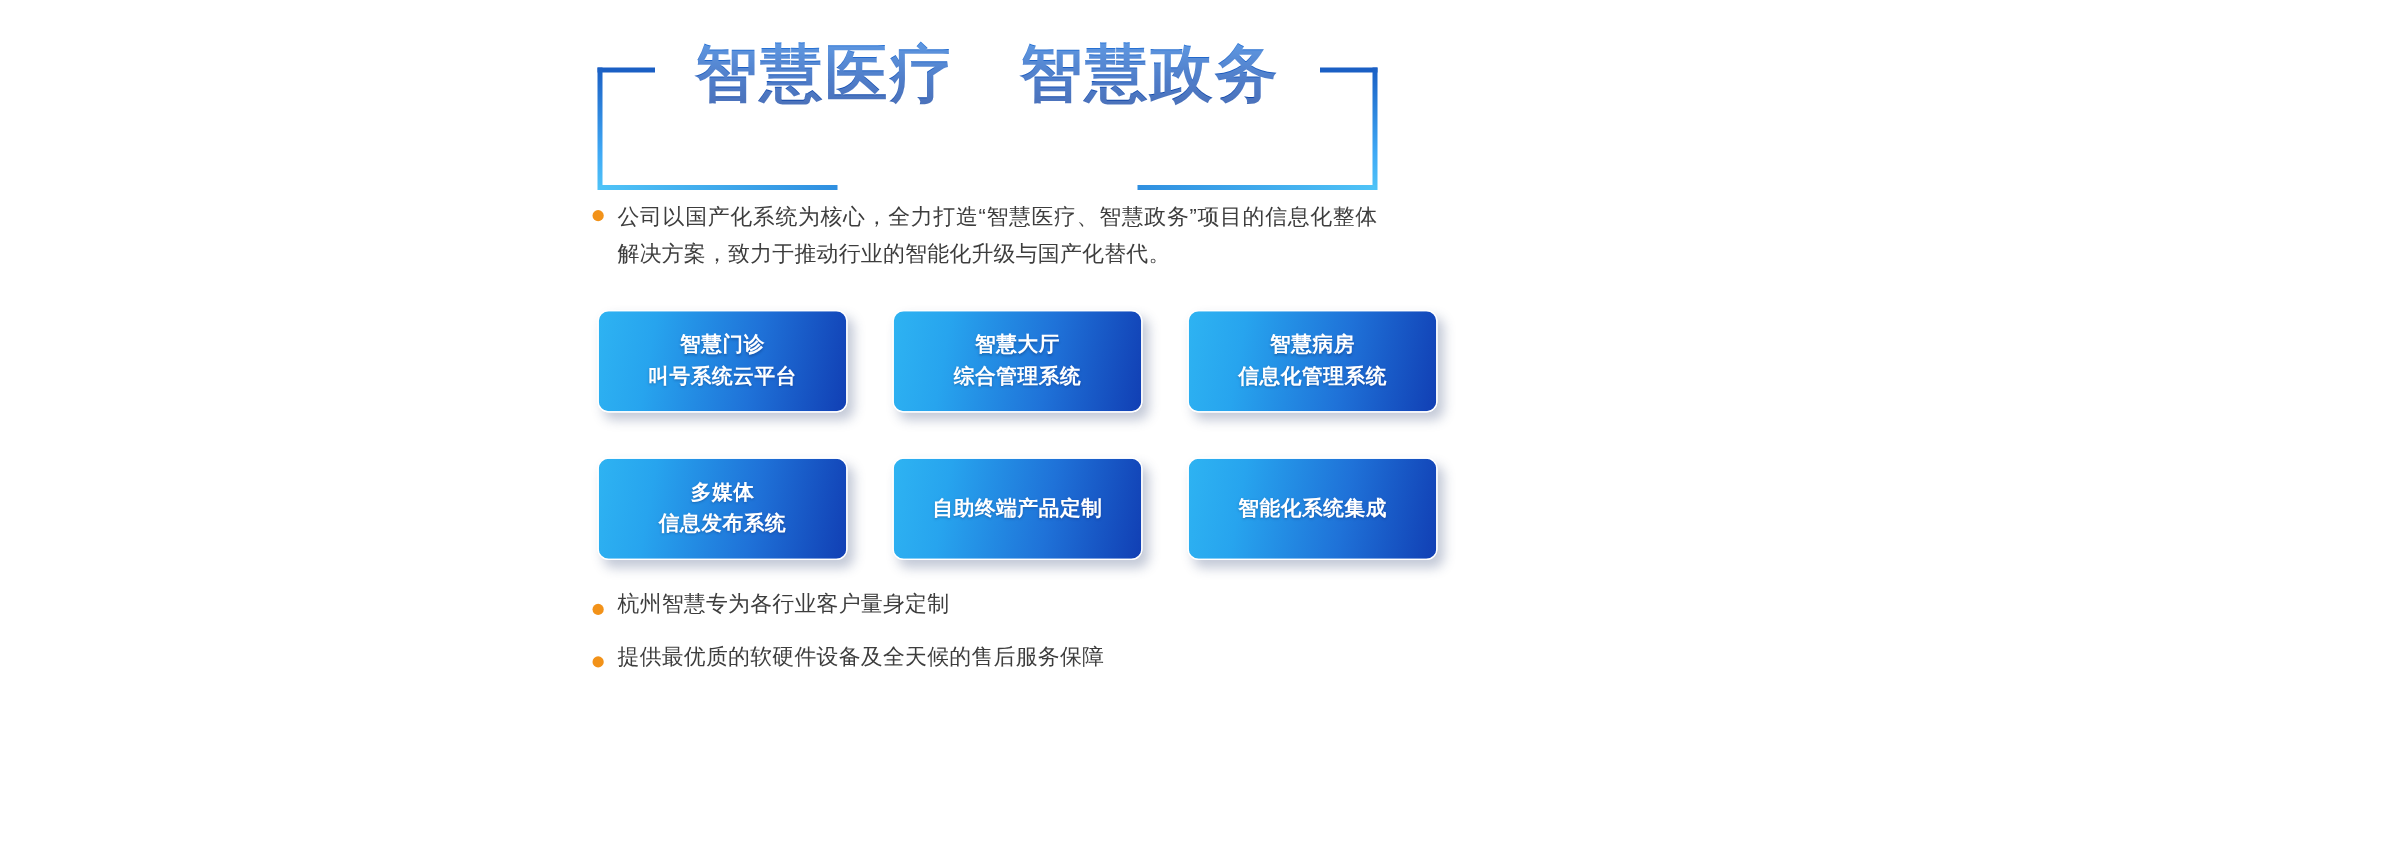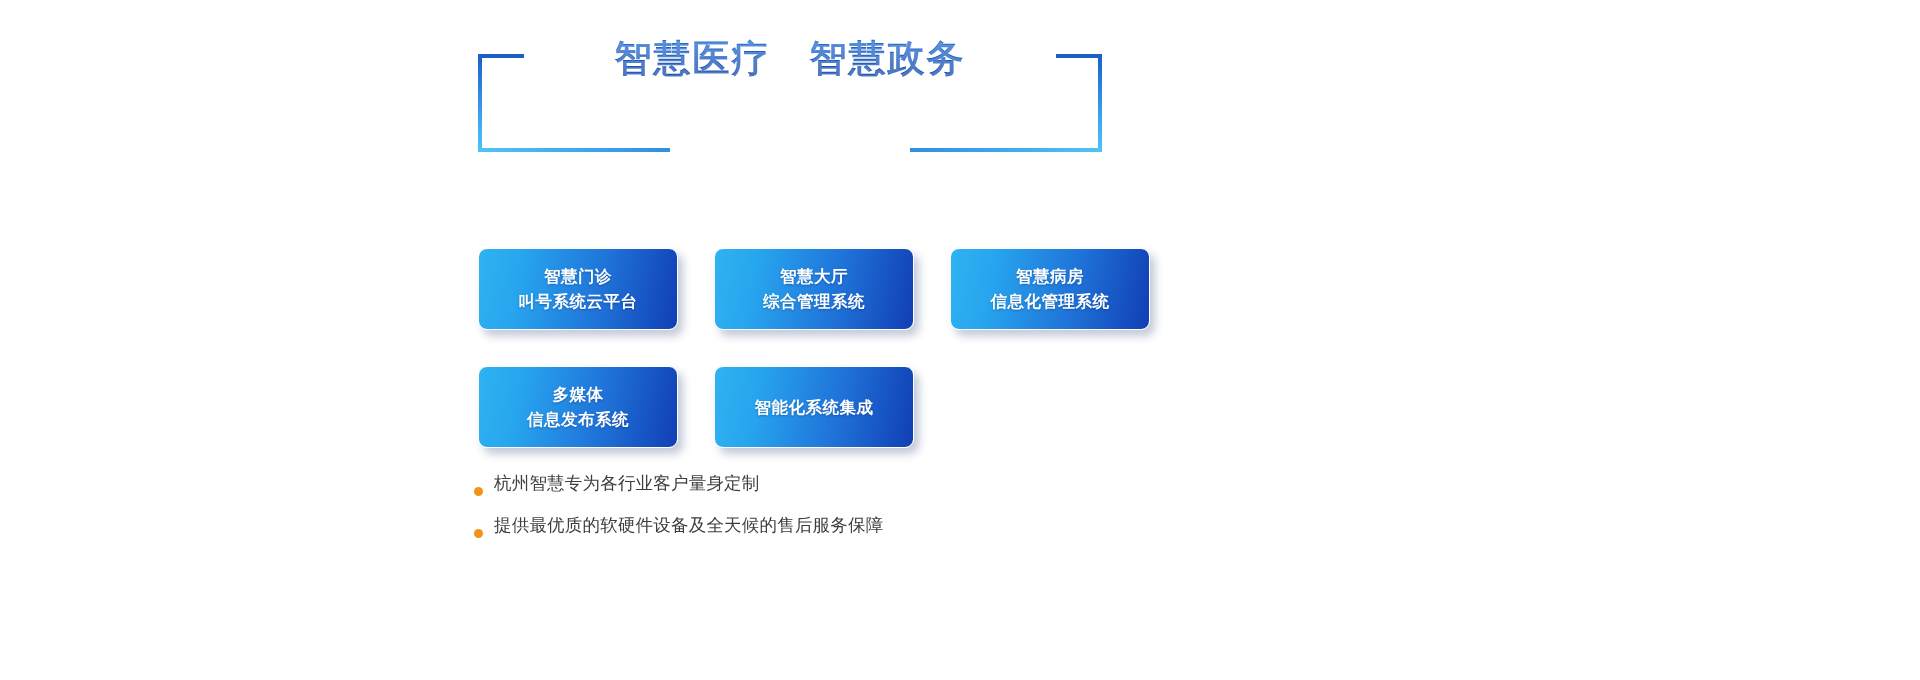--- a/index.html
+++ b/index.html
@@ -103,21 +103,21 @@
     height: 4px;
     background: linear-gradient(to right, #2f8fe0 0%, #4fc3f7 100%);
   }
 
   .main-title {
     position: absolute;
     left: 0;
     top: 0;
     width: 640px;
     text-align: center;
-    font-size: 37px;
+    font-size: 50px;
     line-height: 66px;
     font-weight: bold;
     letter-spacing: 2px;
     color: #1559c0;
     background: linear-gradient(to bottom, #2f7fe0 0%, #1450b5 60%, #0d3d9c 100%);
     -webkit-background-clip: text;
     background-clip: text;
     -webkit-text-fill-color: transparent;
     white-space: pre;
     text-shadow: 0 1px 0 rgba(255,255,255,0.25);
@@ -199,21 +199,21 @@
 
   
   .foot-list {
     position: absolute;
     left: 4px;
     top: 470px;
     width: 628px;
   }
   .foot-item {
     display: flex;
-    align-items: flex-end;
+    align-items: center;
     margin-bottom: 16px;
   }
   .foot-item .dot {
     margin-top: 8px;
   }
   .foot-text {
     font-size: 17.5px;
     line-height: 26px;
     color: #3d3d3d;
     letter-spacing: 0.2px;
@@ -232,37 +232,44 @@
       </div>
       <div class="bracket-right">
         <div class="br-h"></div>
         <div class="br-v"></div>
       </div>
       <div class="rule-left"></div>
       <div class="rule-right"></div>
       <div class="main-title">智慧医疗　智慧政务</div>
     </div>
 
+    <div class="lead">
+      <span class="dot"></span>
+      <span class="lead-text">公司以国产化系统为核心，全力打造“智慧医疗、智慧政务”项目的信息化整体解决方案，致力于推动行业的智能化升级与国产化替代。</span>
+    </div>
 
     <div class="cards">
       <div class="card">
         <span class="card-label">智慧门诊
 叫号系统云平台</span>
       </div>
       <div class="card">
         <span class="card-label">智慧大厅
 综合管理系统</span>
       </div>
       <div class="card">
         <span class="card-label">智慧病房
 信息化管理系统</span>
       </div>
       <div class="card">
         <span class="card-label">多媒体
 信息发布系统</span>
+      </div>
+      <div class="card">
+        <span class="card-label">自助终端产品定制</span>
       </div>
       <div class="card">
         <span class="card-label">智能化系统集成</span>
       </div>
     </div>
 
     <div class="foot-list">
       <div class="foot-item">
         <span class="dot"></span>
         <span class="foot-text">杭州智慧专为各行业客户量身定制</span>

